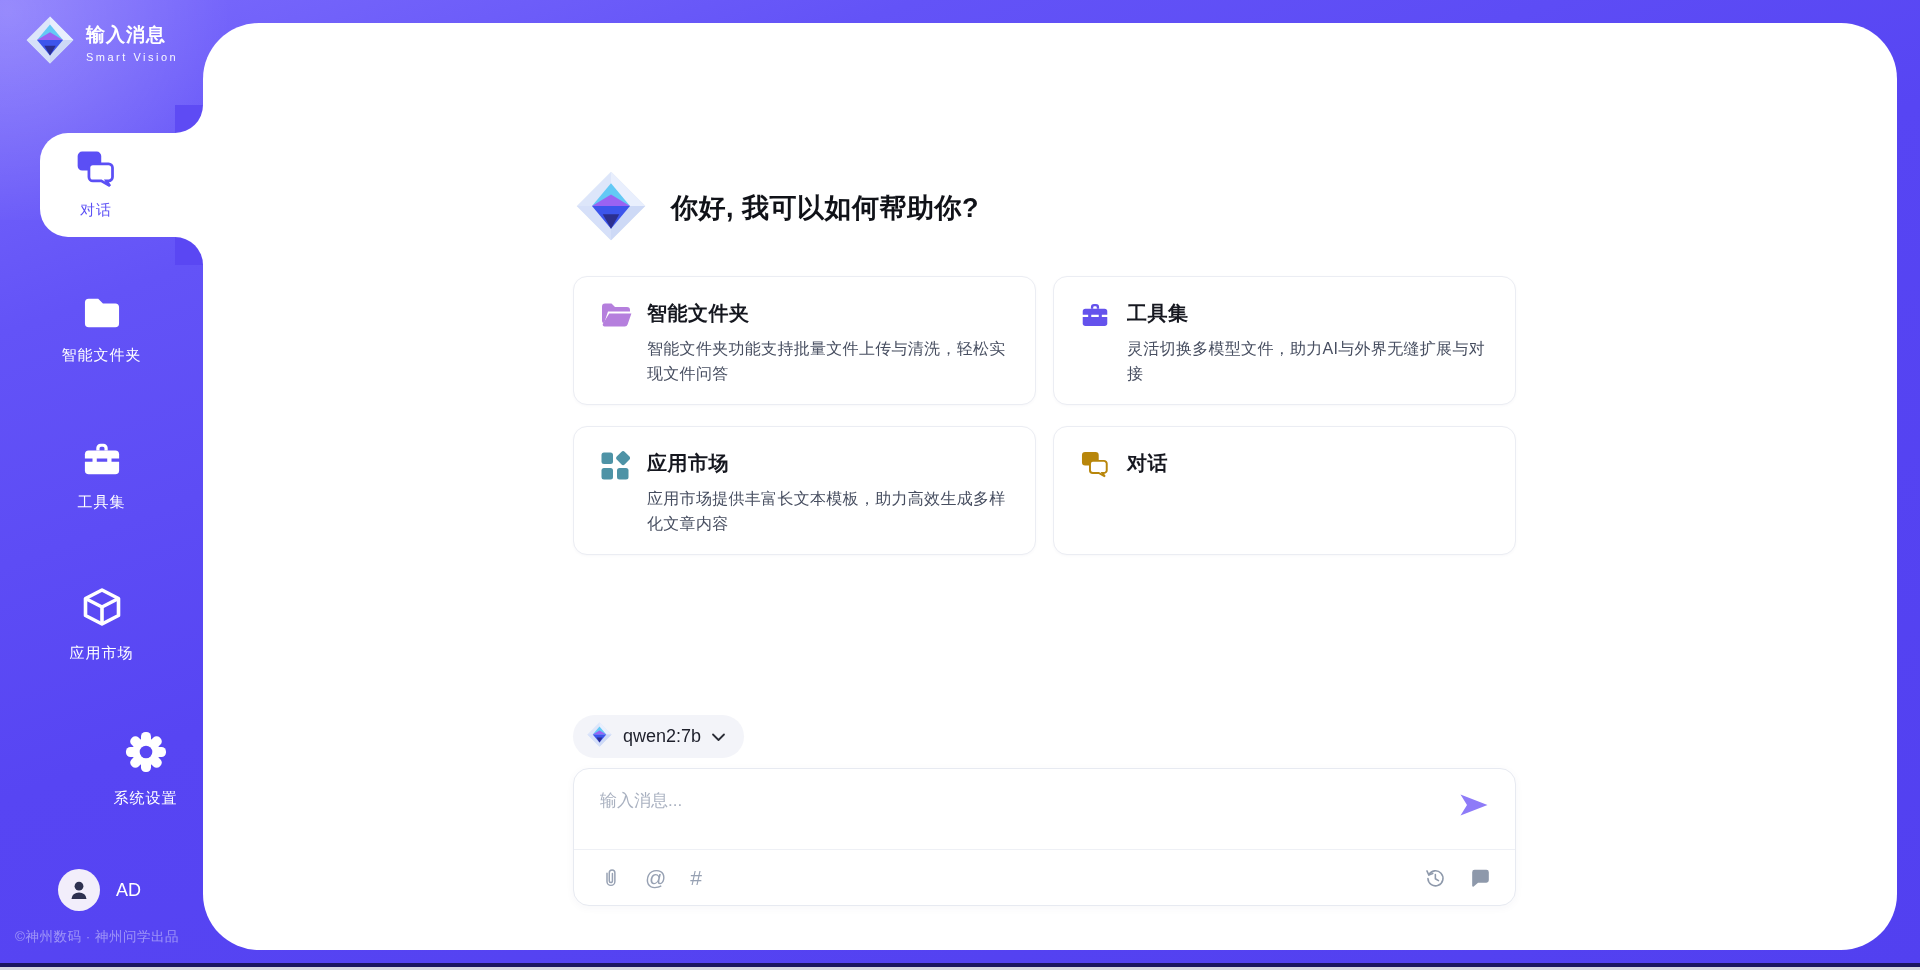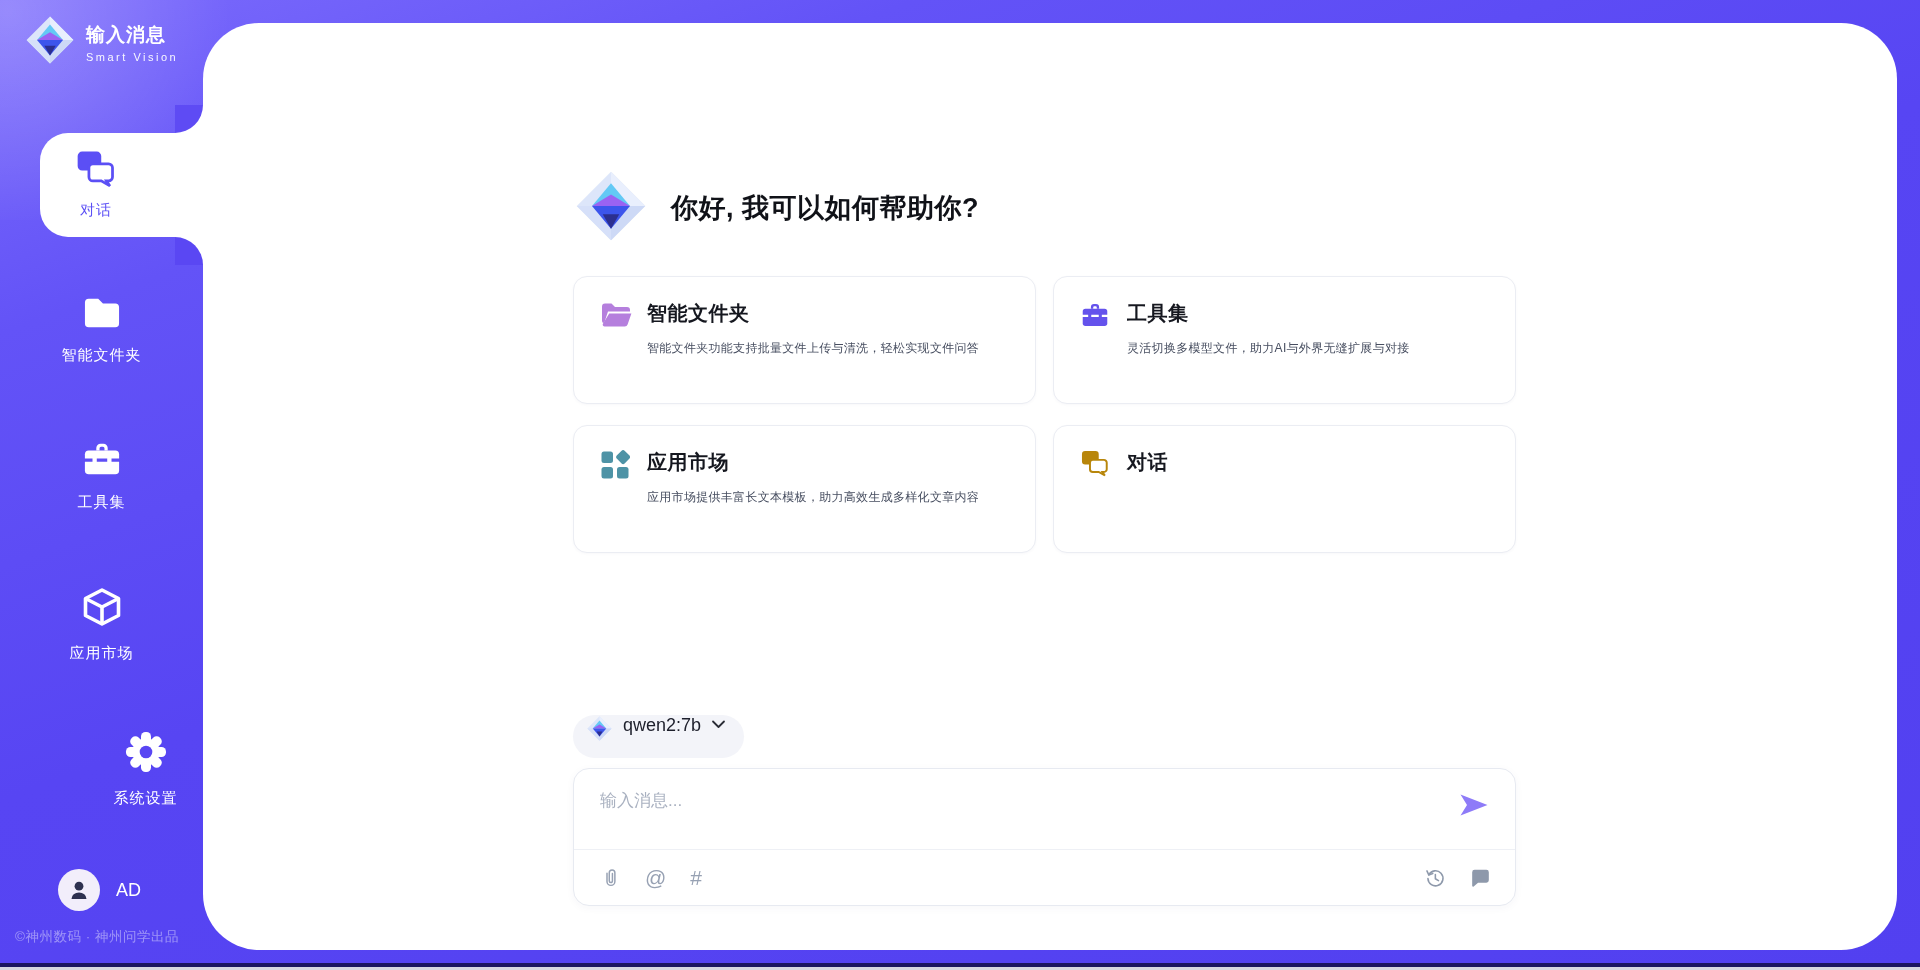--- a/index.html
+++ b/index.html
@@ -42,24 +42,24 @@
   
   .content-col{position:absolute;left:370px;top:0;width:943px;height:100%;}
   .greeting{position:absolute;left:0;top:145px;display:flex;align-items:center;gap:22px;}
   .greeting h1{margin:0;font-size:27px;font-weight:bold;color:#101218;letter-spacing:.5px;}
 
   .cards{position:absolute;left:0;top:253px;width:943px;display:grid;grid-template-columns:463px 463px;gap:21px 17px;}
   .card{box-sizing:border-box;min-height:128px;background:#fff;border:1px solid #ebedf3;border-radius:14px;
         padding:23px 26px 18px 26px;display:flex;align-items:flex-start;cursor:pointer;box-shadow:0 1px 3px rgba(40,40,90,.03);}
   .card-icon{width:32px;flex:0 0 32px;margin-right:15px;padding-top:1px;}
   .card-title{font-size:20px;font-weight:bold;color:#15171f;letter-spacing:.5px;}
-  .card-desc{margin-top:9px;font-size:12px;line-height:25px;color:#474e60;letter-spacing:.3px;}
+  .card-desc{margin-top:9px;font-size:16px;line-height:25px;color:#474e60;letter-spacing:.3px;}
 
   .composer-wrap{position:absolute;left:0;bottom:44px;width:943px;}
-  .model-pill{display:inline-flex;gap:10px;height:43px;padding:0 18px 0 13px;border-radius:22px;
+  .model-pill{display:inline-flex;align-items:center;gap:10px;height:43px;padding:0 18px 0 13px;border-radius:22px;
         background:#f3f4f9;cursor:pointer;margin-bottom:10px;}
   .model-label{font-size:18px;color:#1d1f2b;}
   .composer{box-sizing:border-box;position:relative;width:100%;height:138px;background:#fff;border:1px solid #e7eaf1;
         border-radius:16px;box-shadow:0 2px 8px rgba(50,50,100,.04);}
   .composer textarea{box-sizing:border-box;position:absolute;left:0;top:0;width:860px;height:78px;border:none;outline:none;resize:none;
         background:transparent;padding:20px 0 0 26px;font-size:17px;color:#4c1d95;font-family:"Liberation Sans","DejaVu Sans",sans-serif;}
   .composer textarea::placeholder{color:#a9b1c0;}
   .send-btn{position:absolute;right:24px;top:22px;width:34px;height:30px;border:none;background:transparent;cursor:pointer;padding:0;}
   .composer-toolbar{position:absolute;left:0;bottom:0;width:100%;height:56px;box-sizing:border-box;
         border-top:1px solid #eef0f5;display:flex;align-items:center;justify-content:space-between;padding:0 24px 0 26px;}

